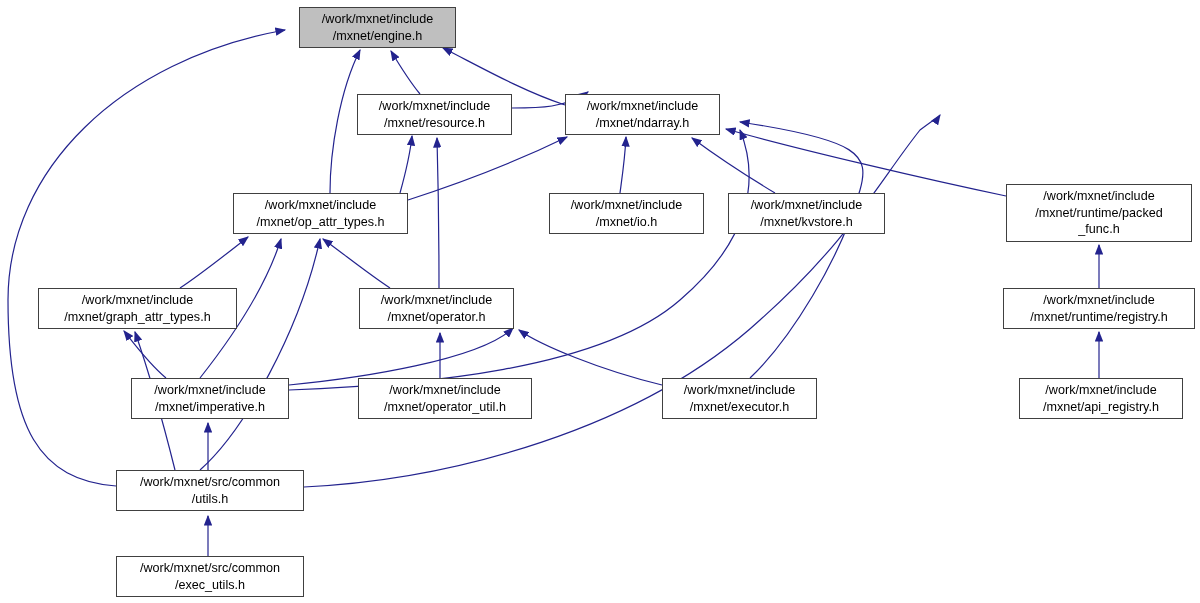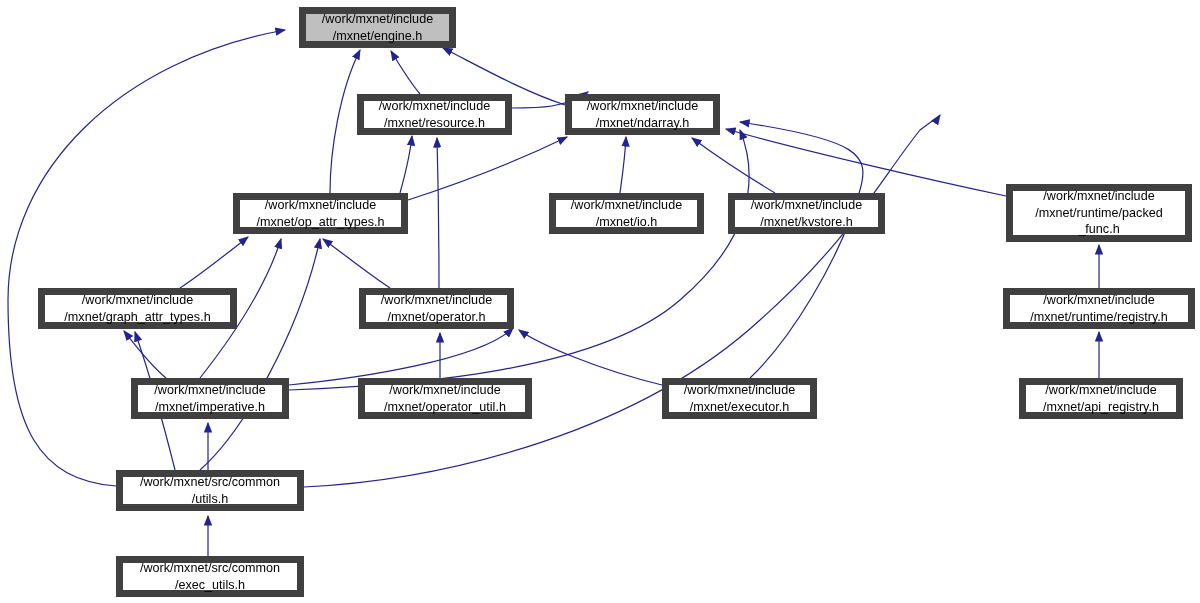--- a/index.html
+++ b/index.html
@@ -19,21 +19,21 @@
     position: absolute;
     left: 0;
     top: 0;
     width: 1200px;
     height: 603px;
     pointer-events: none;
   }
   .node {
     position: absolute;
     box-sizing: border-box;
-    border: 7px solid #404040;
+    border: 1px solid #404040;
     background: #ffffff;
     display: flex;
     align-items: center;
     justify-content: center;
     text-align: center;
     font-size: 12.6px;
     line-height: 1.32;
     color: #000000;
     white-space: pre-line;
     z-index: 2;

